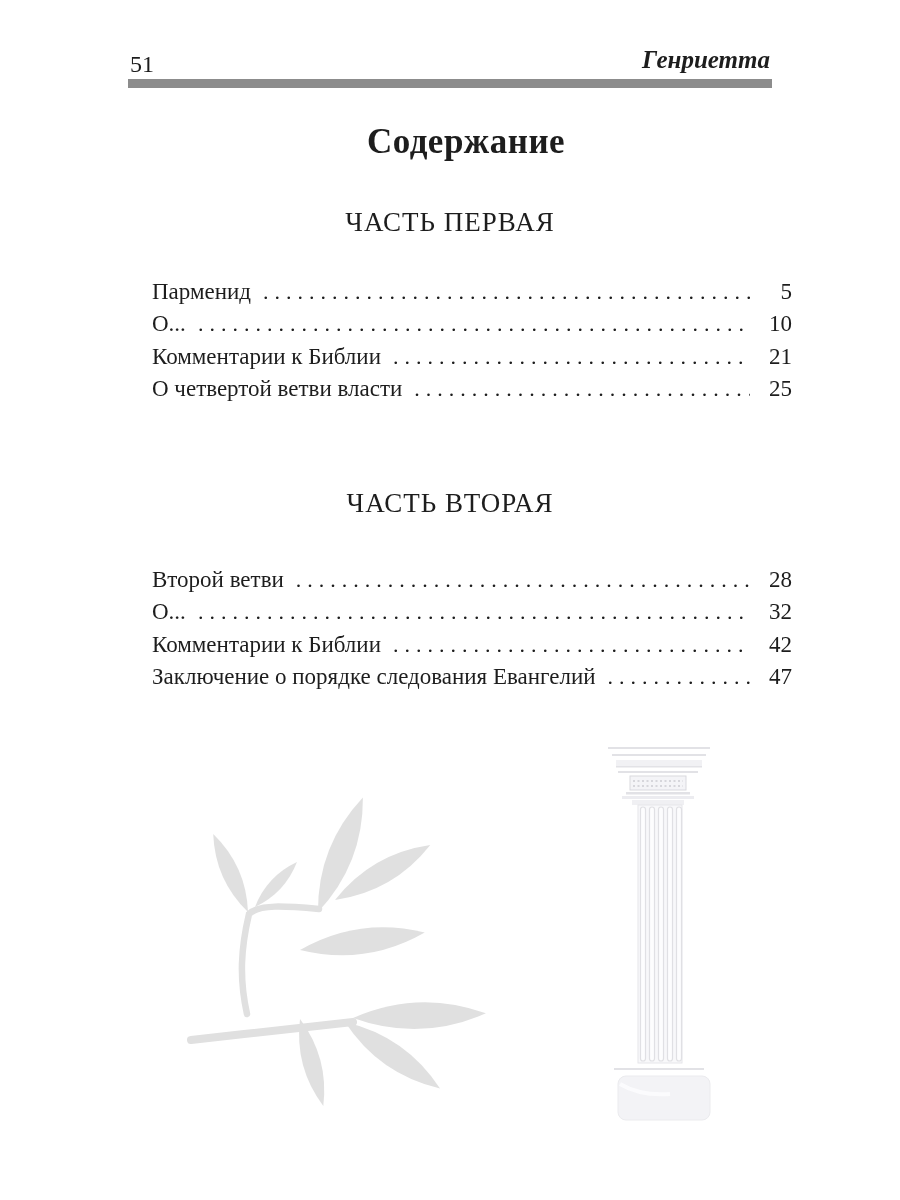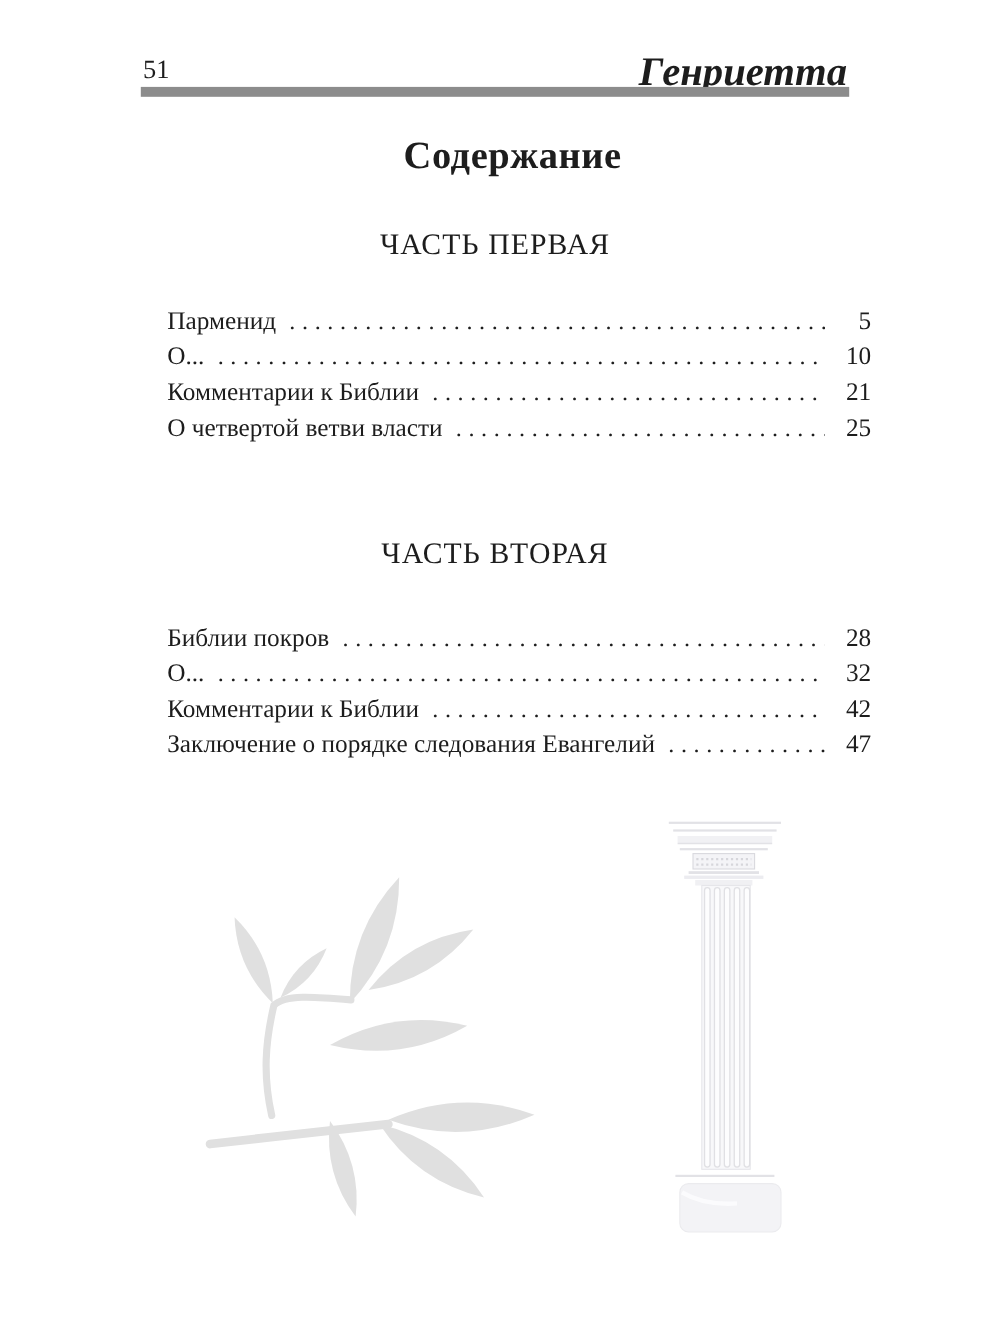--- a/index.html
+++ b/index.html
@@ -2,21 +2,21 @@
 <html><head>
 <meta charset="utf-8">
 <style>
   html,body{margin:0;padding:0;background:#ffffff;}
   .page{
     position:relative;width:900px;height:1200px;background:#ffffff;overflow:hidden;
     font-family:"Liberation Serif","DejaVu Serif",serif;color:#1d1d1d;
   }
   
   .hdr-num{position:absolute;left:130px;top:52px;font-size:24px;line-height:1;}
-  .hdr-title{position:absolute;right:130px;top:47px;font-size:37px;line-height:1;font-weight:bold;font-style:italic;}
+  .hdr-title{position:absolute;right:130px;top:47px;font-size:25px;line-height:1;font-weight:bold;font-style:italic;}
   .hdr-rule{position:absolute;left:128px;top:79px;width:644px;height:9px;background:#8c8c8c;}
   
   .page-title{position:absolute;left:0;top:108px;width:900px;margin:16px;text-align:center;
     font-size:35px;font-weight:bold;line-height:1;letter-spacing:.5px;}
   .section-heading{position:absolute;left:0;width:900px;margin:0;text-align:center;
     font-size:27px;font-weight:normal;line-height:1;letter-spacing:1px;}
   .section-heading.first{top:209px;}
   .section-heading.second{top:490px;}
   
   .toc{position:absolute;left:130px;width:640px;font-size:23px;line-height:32.4px;margin-left:22px;}
@@ -67,21 +67,21 @@
       <span class="toc-title">О четвертой ветви власти</span>
       <span class="toc-dots"></span>
       <span class="toc-page">25</span>
     </div>
   </div>
 
   <h2 class="section-heading second">ЧАСТЬ ВТОРАЯ</h2>
 
   <div class="toc second">
     <div class="toc-row">
-      <span class="toc-title">Библии покров</span>
+      <span class="toc-title">Второй ветви</span>
       <span class="toc-dots"></span>
       <span class="toc-page">28</span>
     </div>
     <div class="toc-row">
       <span class="toc-title">О...</span>
       <span class="toc-dots"></span>
       <span class="toc-page">32</span>
     </div>
     <div class="toc-row">
       <span class="toc-title">Комментарии к Библии</span>

